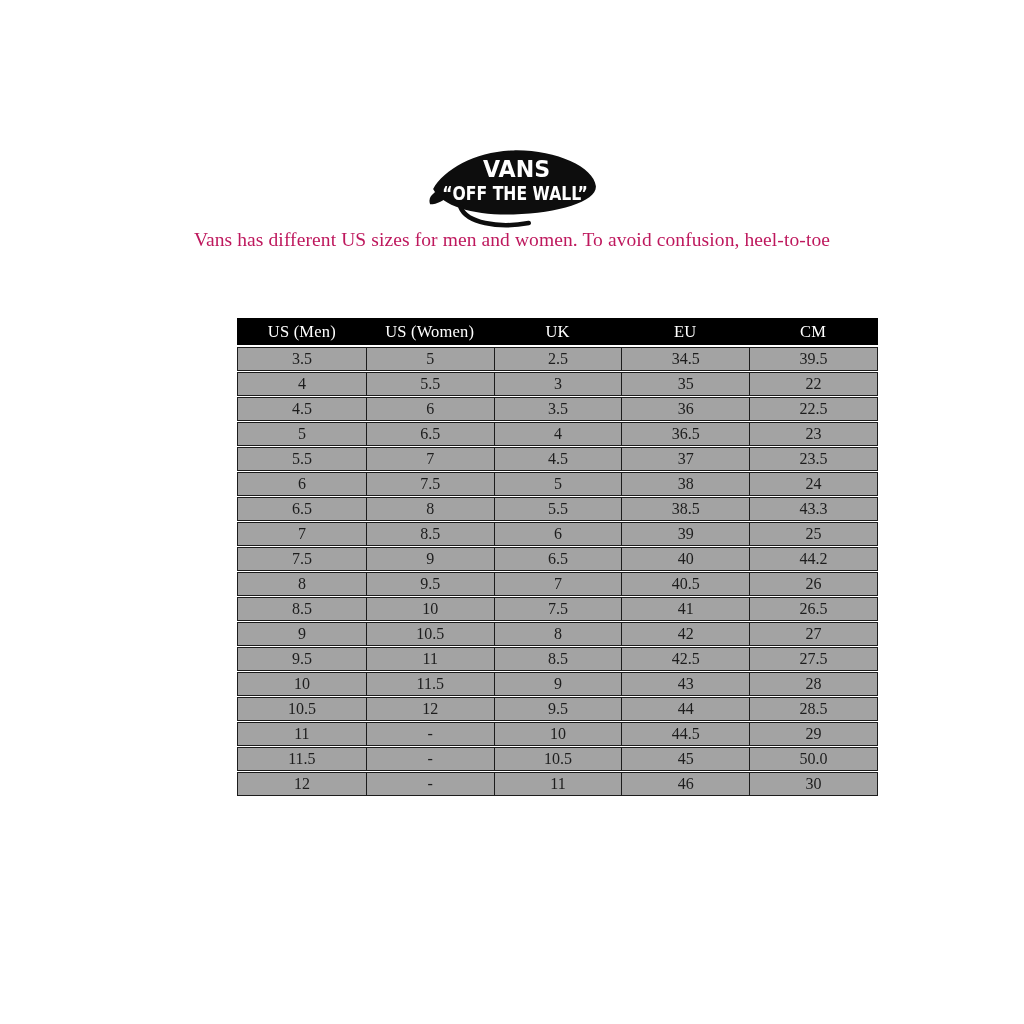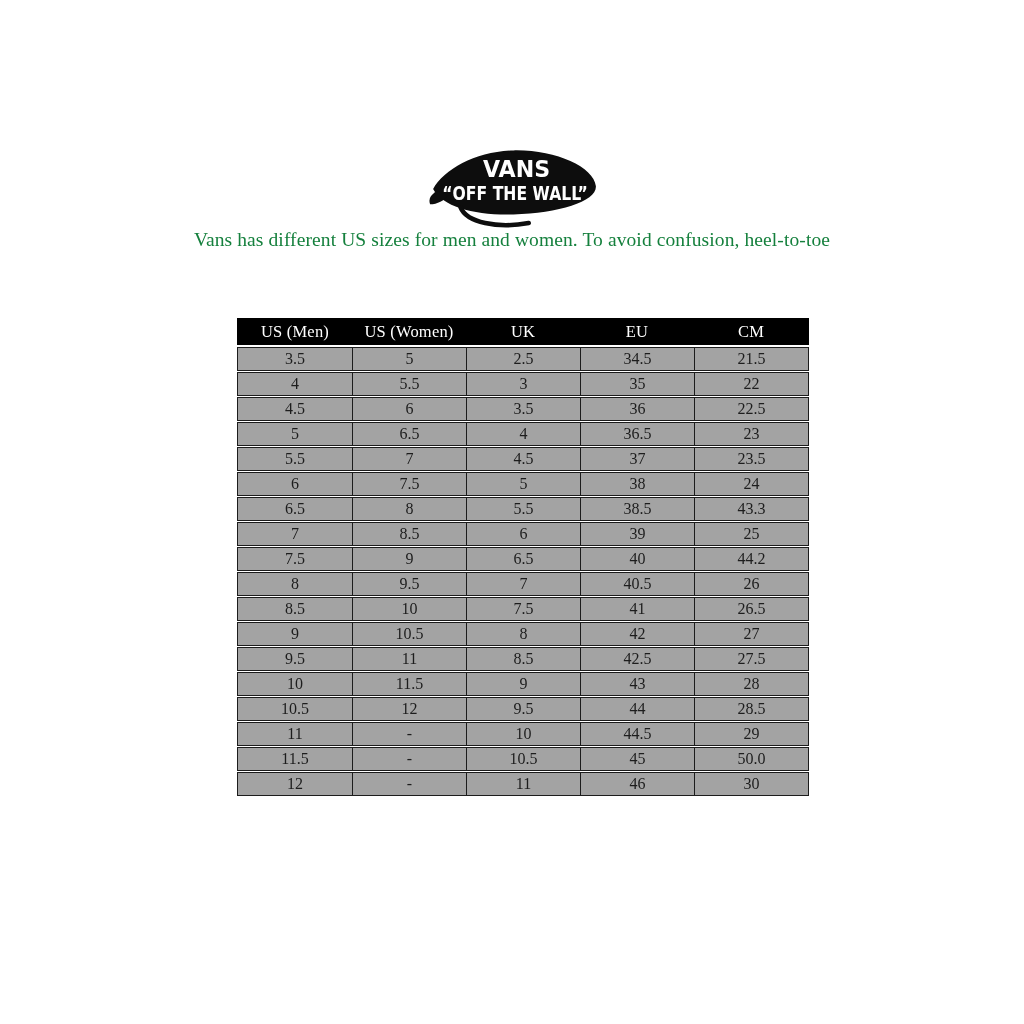--- a/index.html
+++ b/index.html
@@ -24,28 +24,28 @@
     text-align: center;
   }
   .intro {
     position: absolute;
     top: 227px;
     left: 0;
     right: 0;
     text-align: center;
     font-size: 19.5px;
     line-height: 26.5px;
-    color: #15803d;
+    color: #be185d;
     letter-spacing: 0.1px;
   }
   .size-table {
     position: absolute;
     top: 318px;
     left: 237px;
-    width: 572px;
+    width: 641px;
   }
   .thead {
     display: grid;
     grid-template-columns: repeat(5, 1fr);
     background: #000000;
     border: 1px solid #000000;
     height: 25px;
     align-items: center;
     margin-bottom: 2px;
   }
@@ -100,21 +100,21 @@
         <div class="hcell">UK</div>
         <div class="hcell">EU</div>
         <div class="hcell">CM</div>
       </div>
     <div class="tbody">
         <div class="trow">
           <div class="tcell">3.5</div>
           <div class="tcell">5</div>
           <div class="tcell">2.5</div>
           <div class="tcell">34.5</div>
-          <div class="tcell">21.5</div>
+          <div class="tcell">39.5</div>
         </div>
         <div class="trow">
           <div class="tcell">4</div>
           <div class="tcell">5.5</div>
           <div class="tcell">3</div>
           <div class="tcell">35</div>
           <div class="tcell">22</div>
         </div>
         <div class="trow">
           <div class="tcell">4.5</div>

